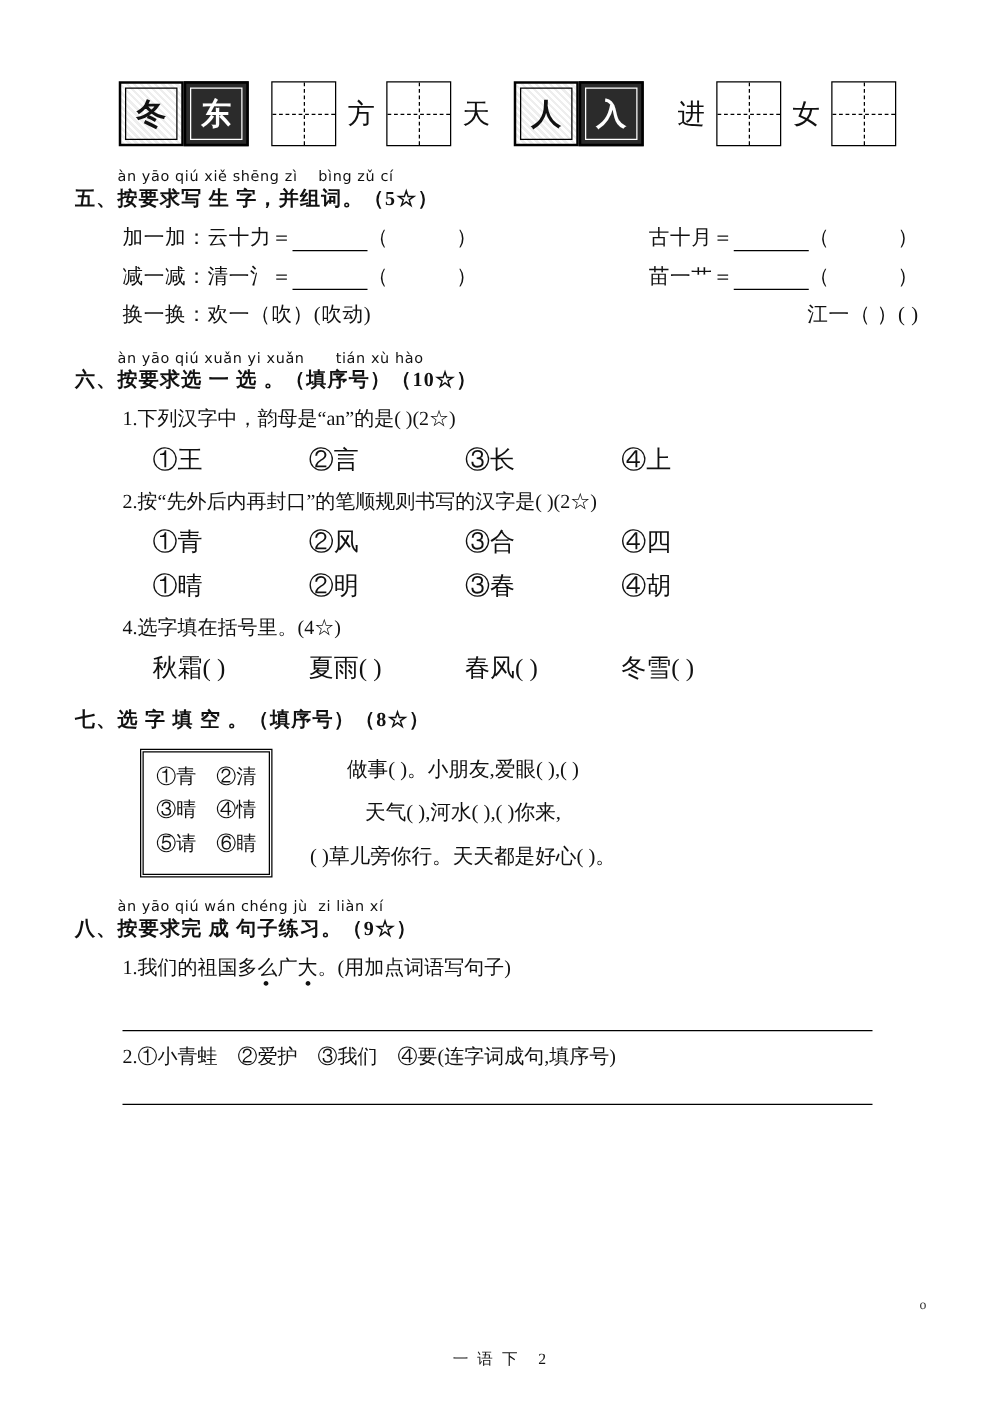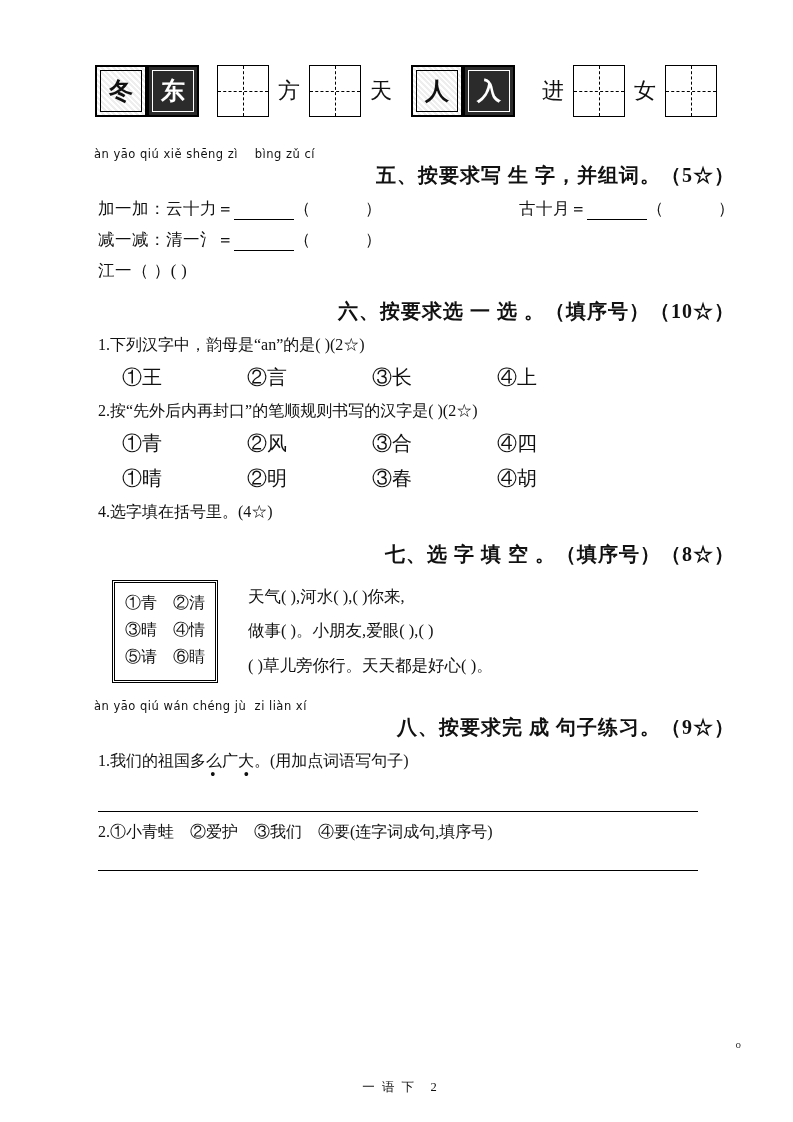--- a/index.html
+++ b/index.html
@@ -90,36 +90,35 @@
   .gap { width: 18px; }
   .gap-sm { width: 10px; }
   .plainchar {
     font-size: 22px;
     width: 40px;
     text-align: center;
   }
 
   
   .section {
-    margin-top: 20px;
+    margin-top: 7px;
   }
   .pinyin-line {
     font-family: "DejaVu Sans", sans-serif;
     font-size: 11.5px;
     letter-spacing: 0.5px;
     margin-left: 34px;
     margin-bottom: 1px;
     white-space: pre;
   }
   .heading {
-    font-size: 20px;
+    font-size: 16px;
     font-weight: bold;
     letter-spacing: 1px;
     margin: 0 0 2px 0;
-    text-align: right;
   }
 
   
   .line {
     font-size: 16.5px;
     margin: 9px 0 0 0;
     padding-left: 38px;
     letter-spacing: 0.5px;
     justify-content: space-between;
   }
@@ -149,20 +148,21 @@
     font-size: 16px;
     margin-top: 10px;
     padding-left: 38px;
   }
 
   
   .bank-row {
     display: flex;
     margin-top: 12px;
     padding-left: 52px;
+    text-align: center;
   }
   .bank {
     border: 3px double #000;
     padding: 6px 10px;
     font-size: 16px;
     line-height: 1.7;
     position: relative;
     background:
       repeating-linear-gradient(0deg, transparent 0 6px, transparent 6px 7px);
   }
@@ -247,30 +247,37 @@
         </div>
         <div>
           <span>古十月＝</span><span class="blank"></span>（<span class="paren-space"></span>）
         </div>
       </div>
 
       <div class="line two-col">
         <div>
           <span>减一减：清一氵＝</span><span class="blank"></span>（<span class="paren-space"></span>）
         </div>
+        <div>
+          <span>苗一艹＝</span><span class="blank"></span>（<span class="paren-space"></span>）
+        </div>
       </div>
 
       <div class="line two-col">
+        <div style="width:330px;">
+          <span>换一换：欢一（吹）(吹动)</span>
+        </div>
         <div>
           <span>江一（    ）(          )</span>
         </div>
       </div>
     </div>
 
     <div class="section" style="margin-top:16px;">
+      <div class="pinyin-line">àn yāo qiú xuǎn yi xuǎn      tián xù hào</div>
       <div class="heading">六、按要求选 一 选 。（填序号）（10☆）</div>
 
       <div class="q">1.下列汉字中，韵母是“an”的是(        )(2☆)</div>
       <div class="choices">
         <span>①王</span>
         <span>②言</span>
         <span>③长</span>
         <span>④上</span>
       </div>
 
@@ -283,34 +290,40 @@
       </div>
 
       <div class="choices">
         <span>①晴</span>
         <span>②明</span>
         <span>③春</span>
         <span>④胡</span>
       </div>
 
       <div class="q">4.选字填在括号里。(4☆)</div>
+      <div class="choices">
+        <span>秋霜(      )</span>
+        <span>夏雨(      )</span>
+        <span>春风(      )</span>
+        <span>冬雪(      )</span>
+      </div>
     </div>
 
     <div class="section" style="margin-top:18px;">
       <div class="heading">七、选 字 填 空 。（填序号）（8☆）</div>
 
       <div class="bank-row">
         <div class="bank">
           <div class="brow">①青　②清</div>
           <div class="brow">③晴　④情</div>
           <div class="brow">⑤请　⑥睛</div>
         </div>
         <div class="bank-right">
+          <div>做事(        )。小朋友,爱眼(        ),(        )</div>
           <div>天气(        ),河水(        ),(        )你来,</div>
-          <div>做事(        )。小朋友,爱眼(        ),(        )</div>
           <div>(        )草儿旁你行。天天都是好心(        )。</div>
         </div>
       </div>
     </div>
 
     <div class="section" style="margin-top:16px;">
       <div class="pinyin-line">àn yāo qiú wán chéng jù  zi liàn xí</div>
       <div class="heading">八、按要求完 成 句子练习。（9☆）</div>
 
       <div class="q">1.我们的祖国多么广大。(用加点词语写句子)</div>

